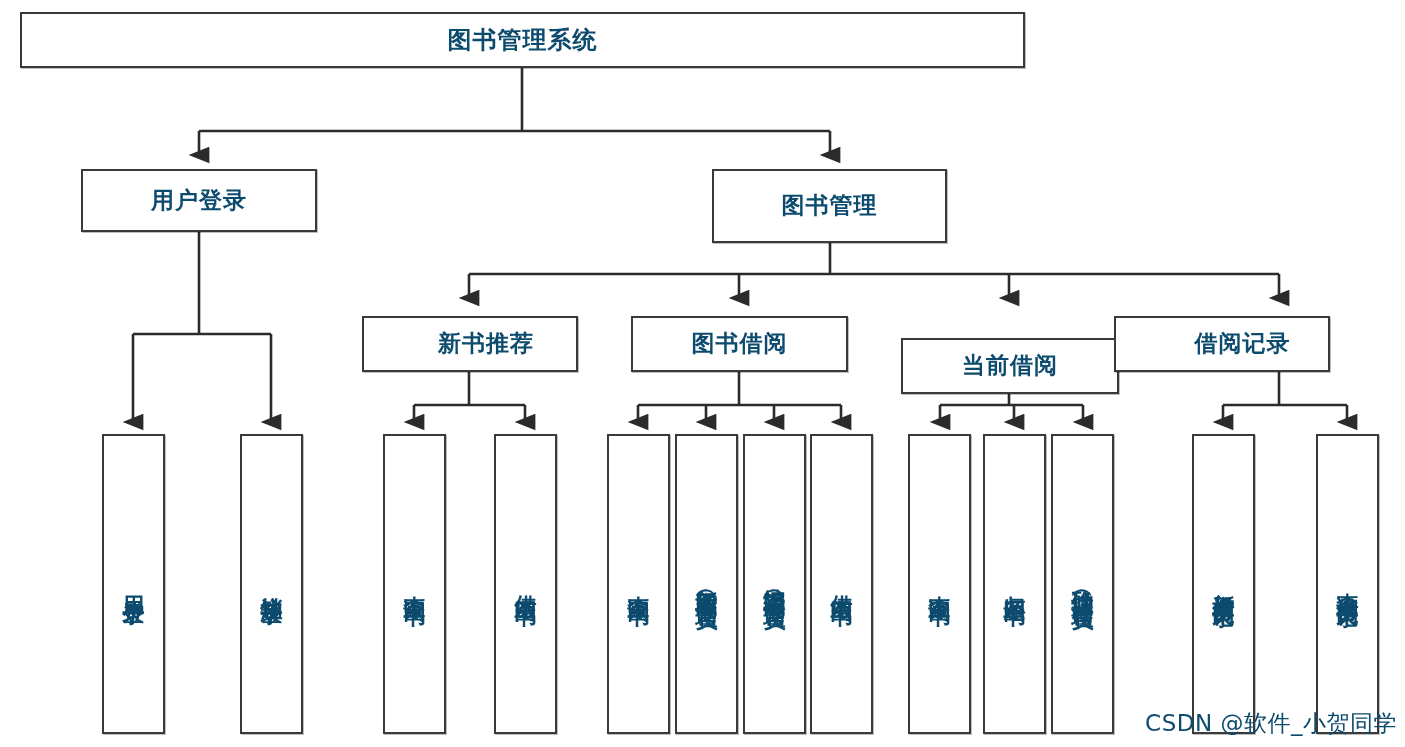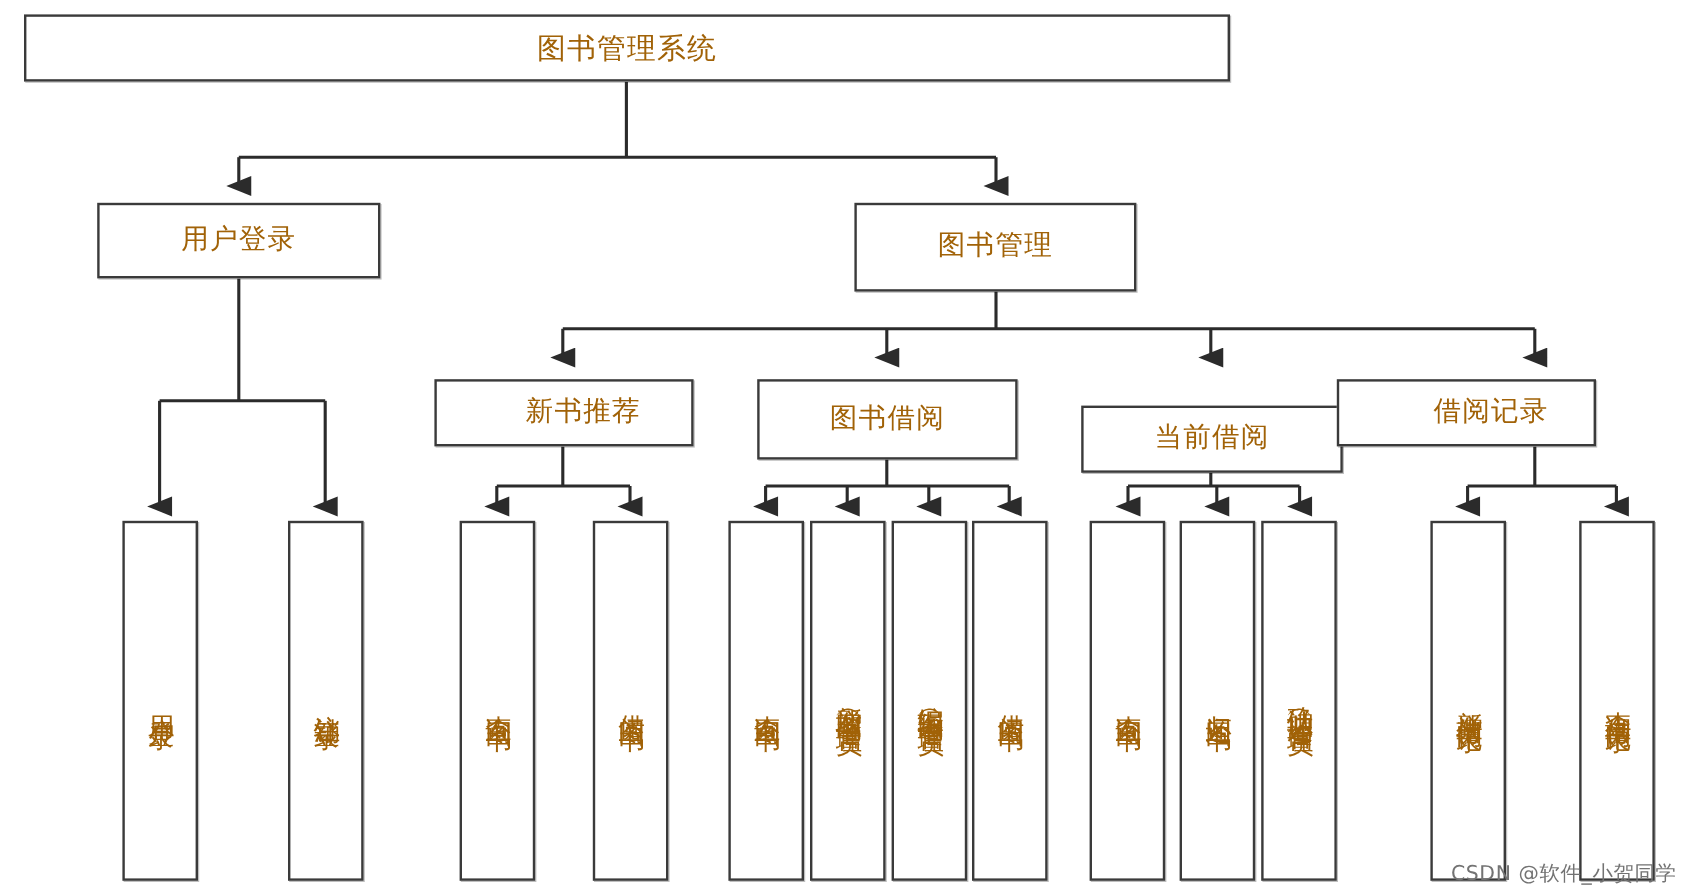--- a/index.html
+++ b/index.html
@@ -26,22 +26,23 @@
     pointer-events: none;
   }
   .node {
     position: absolute;
     box-sizing: border-box;
     border: 2px solid #3a3a3a;
     background: #ffffff;
     display: flex;
     align-items: center;
     justify-content: center;
-    color: #a16207;
+    color: #0c4a6e;
     box-shadow: 1px 1px 0 rgba(0,0,0,0.25);
+    font-weight: bold;
   }
   .node-h {
     font-size: 23px;
     letter-spacing: 1px;
     line-height: 1.1;
     white-space: nowrap;
   }
   .node-root {
     font-size: 24px;
   }
@@ -53,22 +54,22 @@
     letter-spacing: 3px;
     align-items: center;
     justify-content: center;
     padding: 4px 0;
     text-align: center;
   }
   .watermark {
     position: absolute;
     right: 8px;
     bottom: 8px;
-    font-size: 17px;
-    color: #737373;
+    font-size: 23px;
+    color: #0c4a6e;
     white-space: nowrap;
     letter-spacing: 0.5px;
   }
 </style>
 </head>
 <body>
 
 <div id="canvas">
 
   <svg class="edges" viewBox="0 0 1405 747" xmlns="http://www.w3.org/2000/svg">
@@ -128,21 +129,21 @@
   <div class="node node-h" style="left:81px; top:169px; width:236px; height:63px;">
     <span>用户登录</span>
   </div>
   <div class="node node-h" style="left:712px; top:169px; width:235px; height:74px;">
     <span>图书管理</span>
   </div>
 
   <div class="node node-h" style="left:362px; top:316px; width:216px; height:56px;padding-left:32px;">
     <span>新书推荐</span>
   </div>
-  <div class="node node-h" style="left:631px; top:316px; width:217px; height:67px;">
+  <div class="node node-h" style="left:631px; top:316px; width:217px; height:56px;">
     <span>图书借阅</span>
   </div>
   <div class="node node-h" style="left:901px; top:316px; width:218px; height:56px;margin-top:22px;">
     <span>当前借阅</span>
   </div>
   <div class="node node-h" style="left:1114px; top:316px; width:216px; height:56px;padding-left:41px;">
     <span>借阅记录</span>
   </div>
 
   <div class="node node-v" style="left:102px; top:434px; width:63px; height:300px;">

